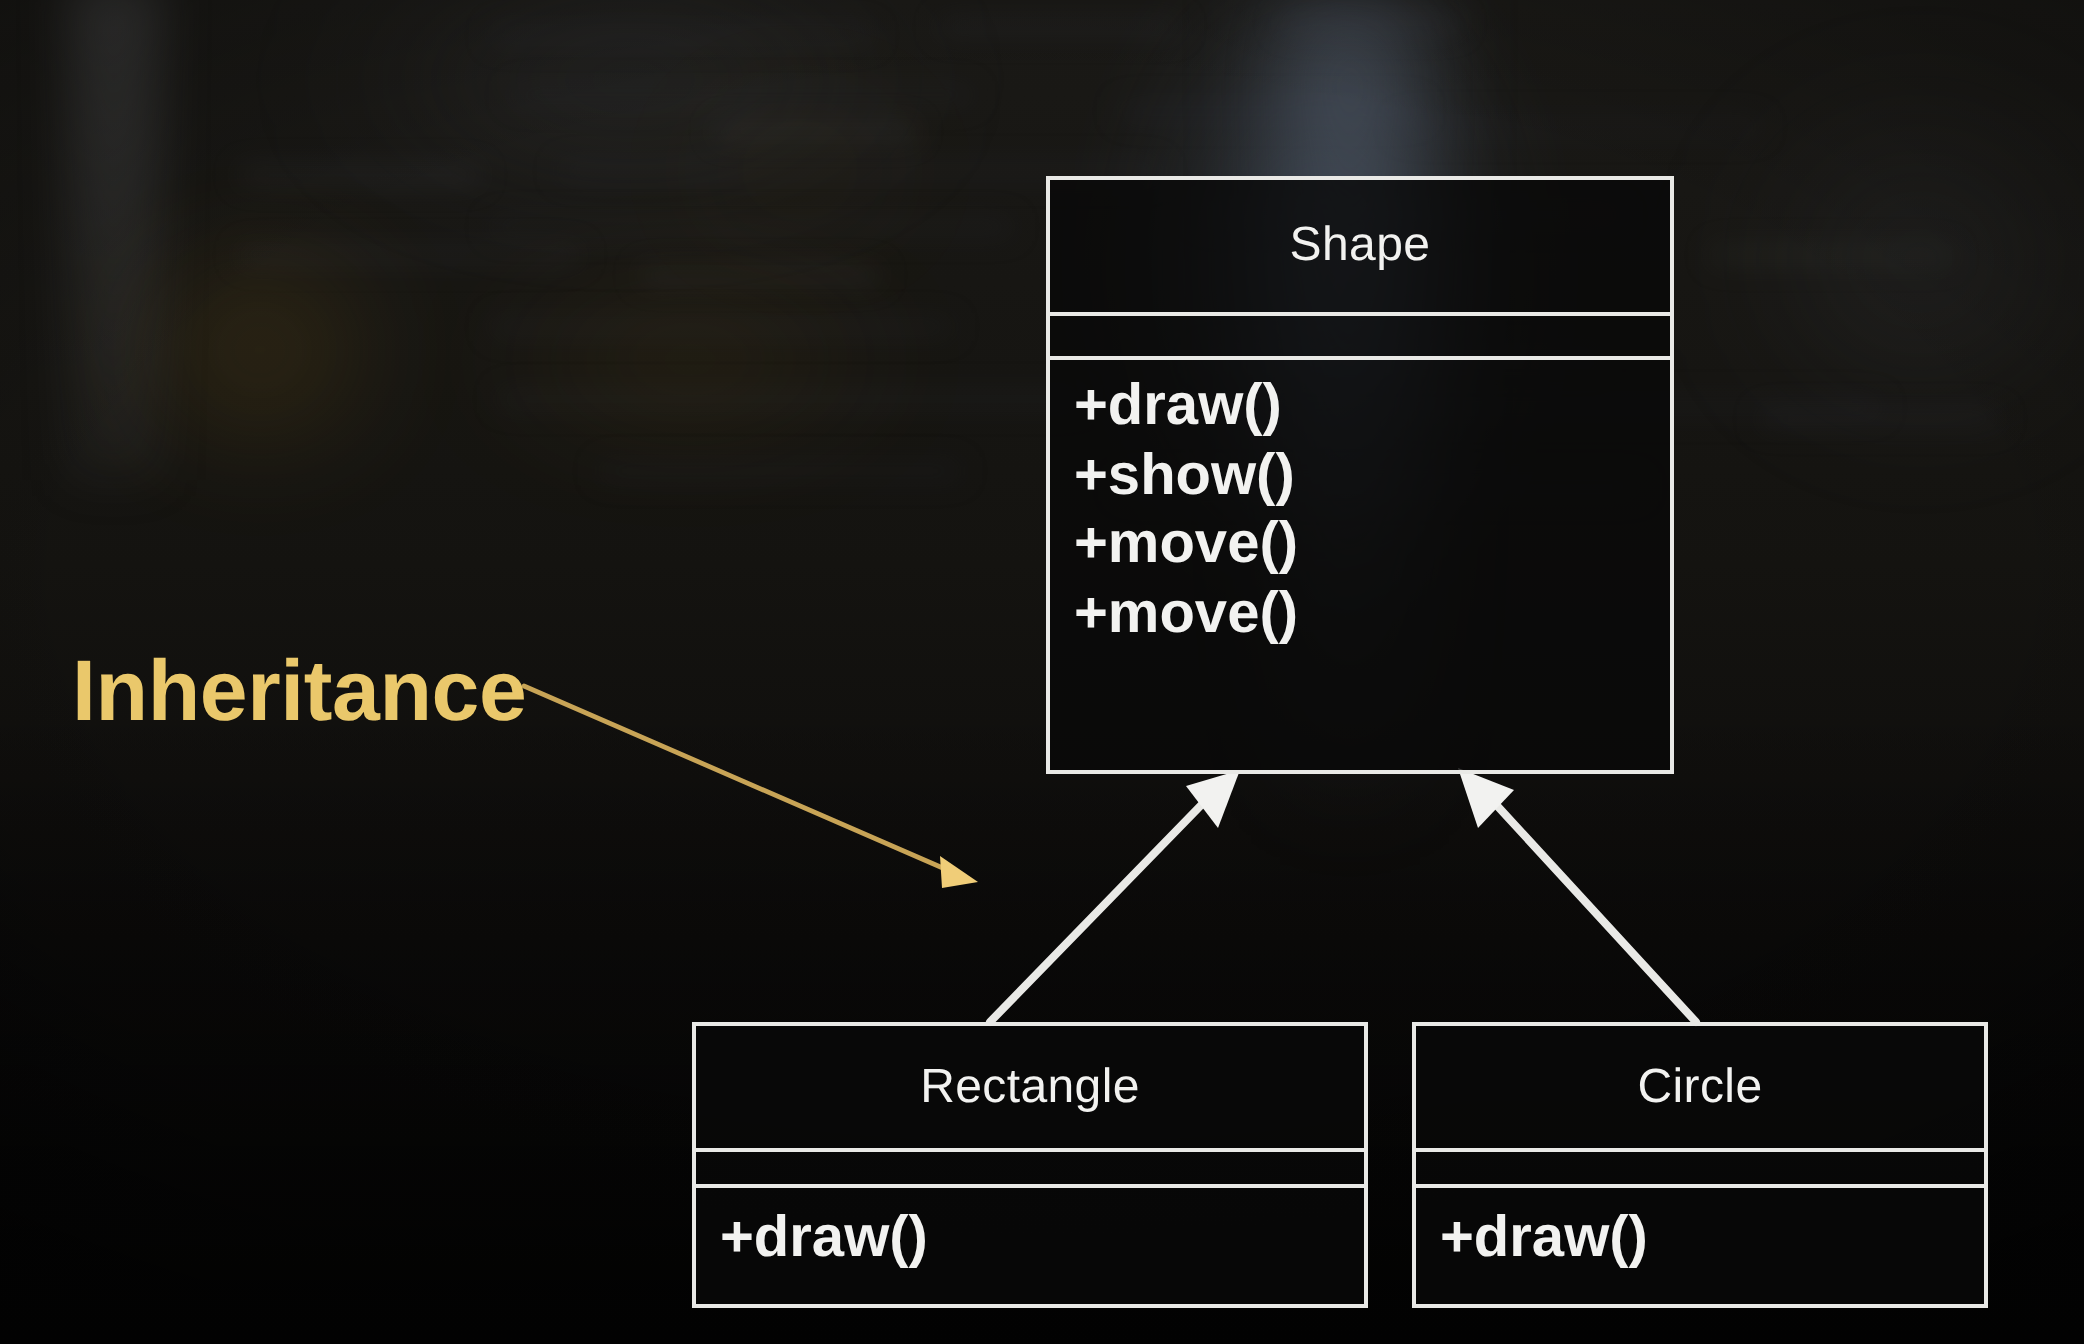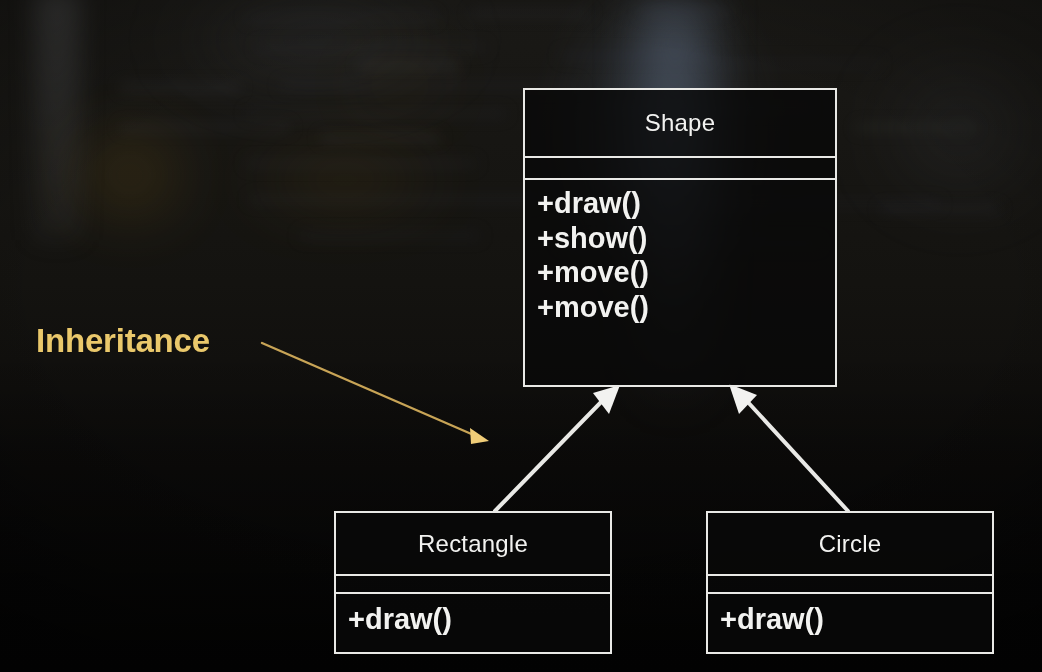--- a/index.html
+++ b/index.html
@@ -133,36 +133,36 @@
   .method-line {
     line-height: 34.5px;
     white-space: nowrap;
   }
 
   
   #box-shape   { left: 523px; top: 88px;  width: 314px; height: 299px; }
   #box-shape .box-title        { height: 68px; }
   #box-shape .attr-compartment { height: 22px; }
 
-  #box-rectangle { left: 334px; top: 511px; width: 278px; height: 143px; }
+  #box-rectangle { left: 346px; top: 511px; width: 338px; height: 143px; }
   #box-rectangle .box-title        { height: 63px; }
   #box-rectangle .attr-compartment { height: 18px; }
   #box-rectangle .methods          { padding-top: 8px; }
 
   #box-circle { left: 706px; top: 511px; width: 288px; height: 143px; }
   #box-circle .box-title        { height: 63px; }
   #box-circle .attr-compartment { height: 18px; }
   #box-circle .methods          { padding-top: 8px; }
 
   
   #inheritance-label {
     position: absolute;
     left: 36px;
     top: 322px;
-    font-size: 33px;
+    font-size: 43px;
     font-weight: 700;
     letter-spacing: -.2px;
     white-space: nowrap;
   }
 
   
   #connectors {
     position: absolute;
     left: 0; top: 0;
     width: 1042px;

